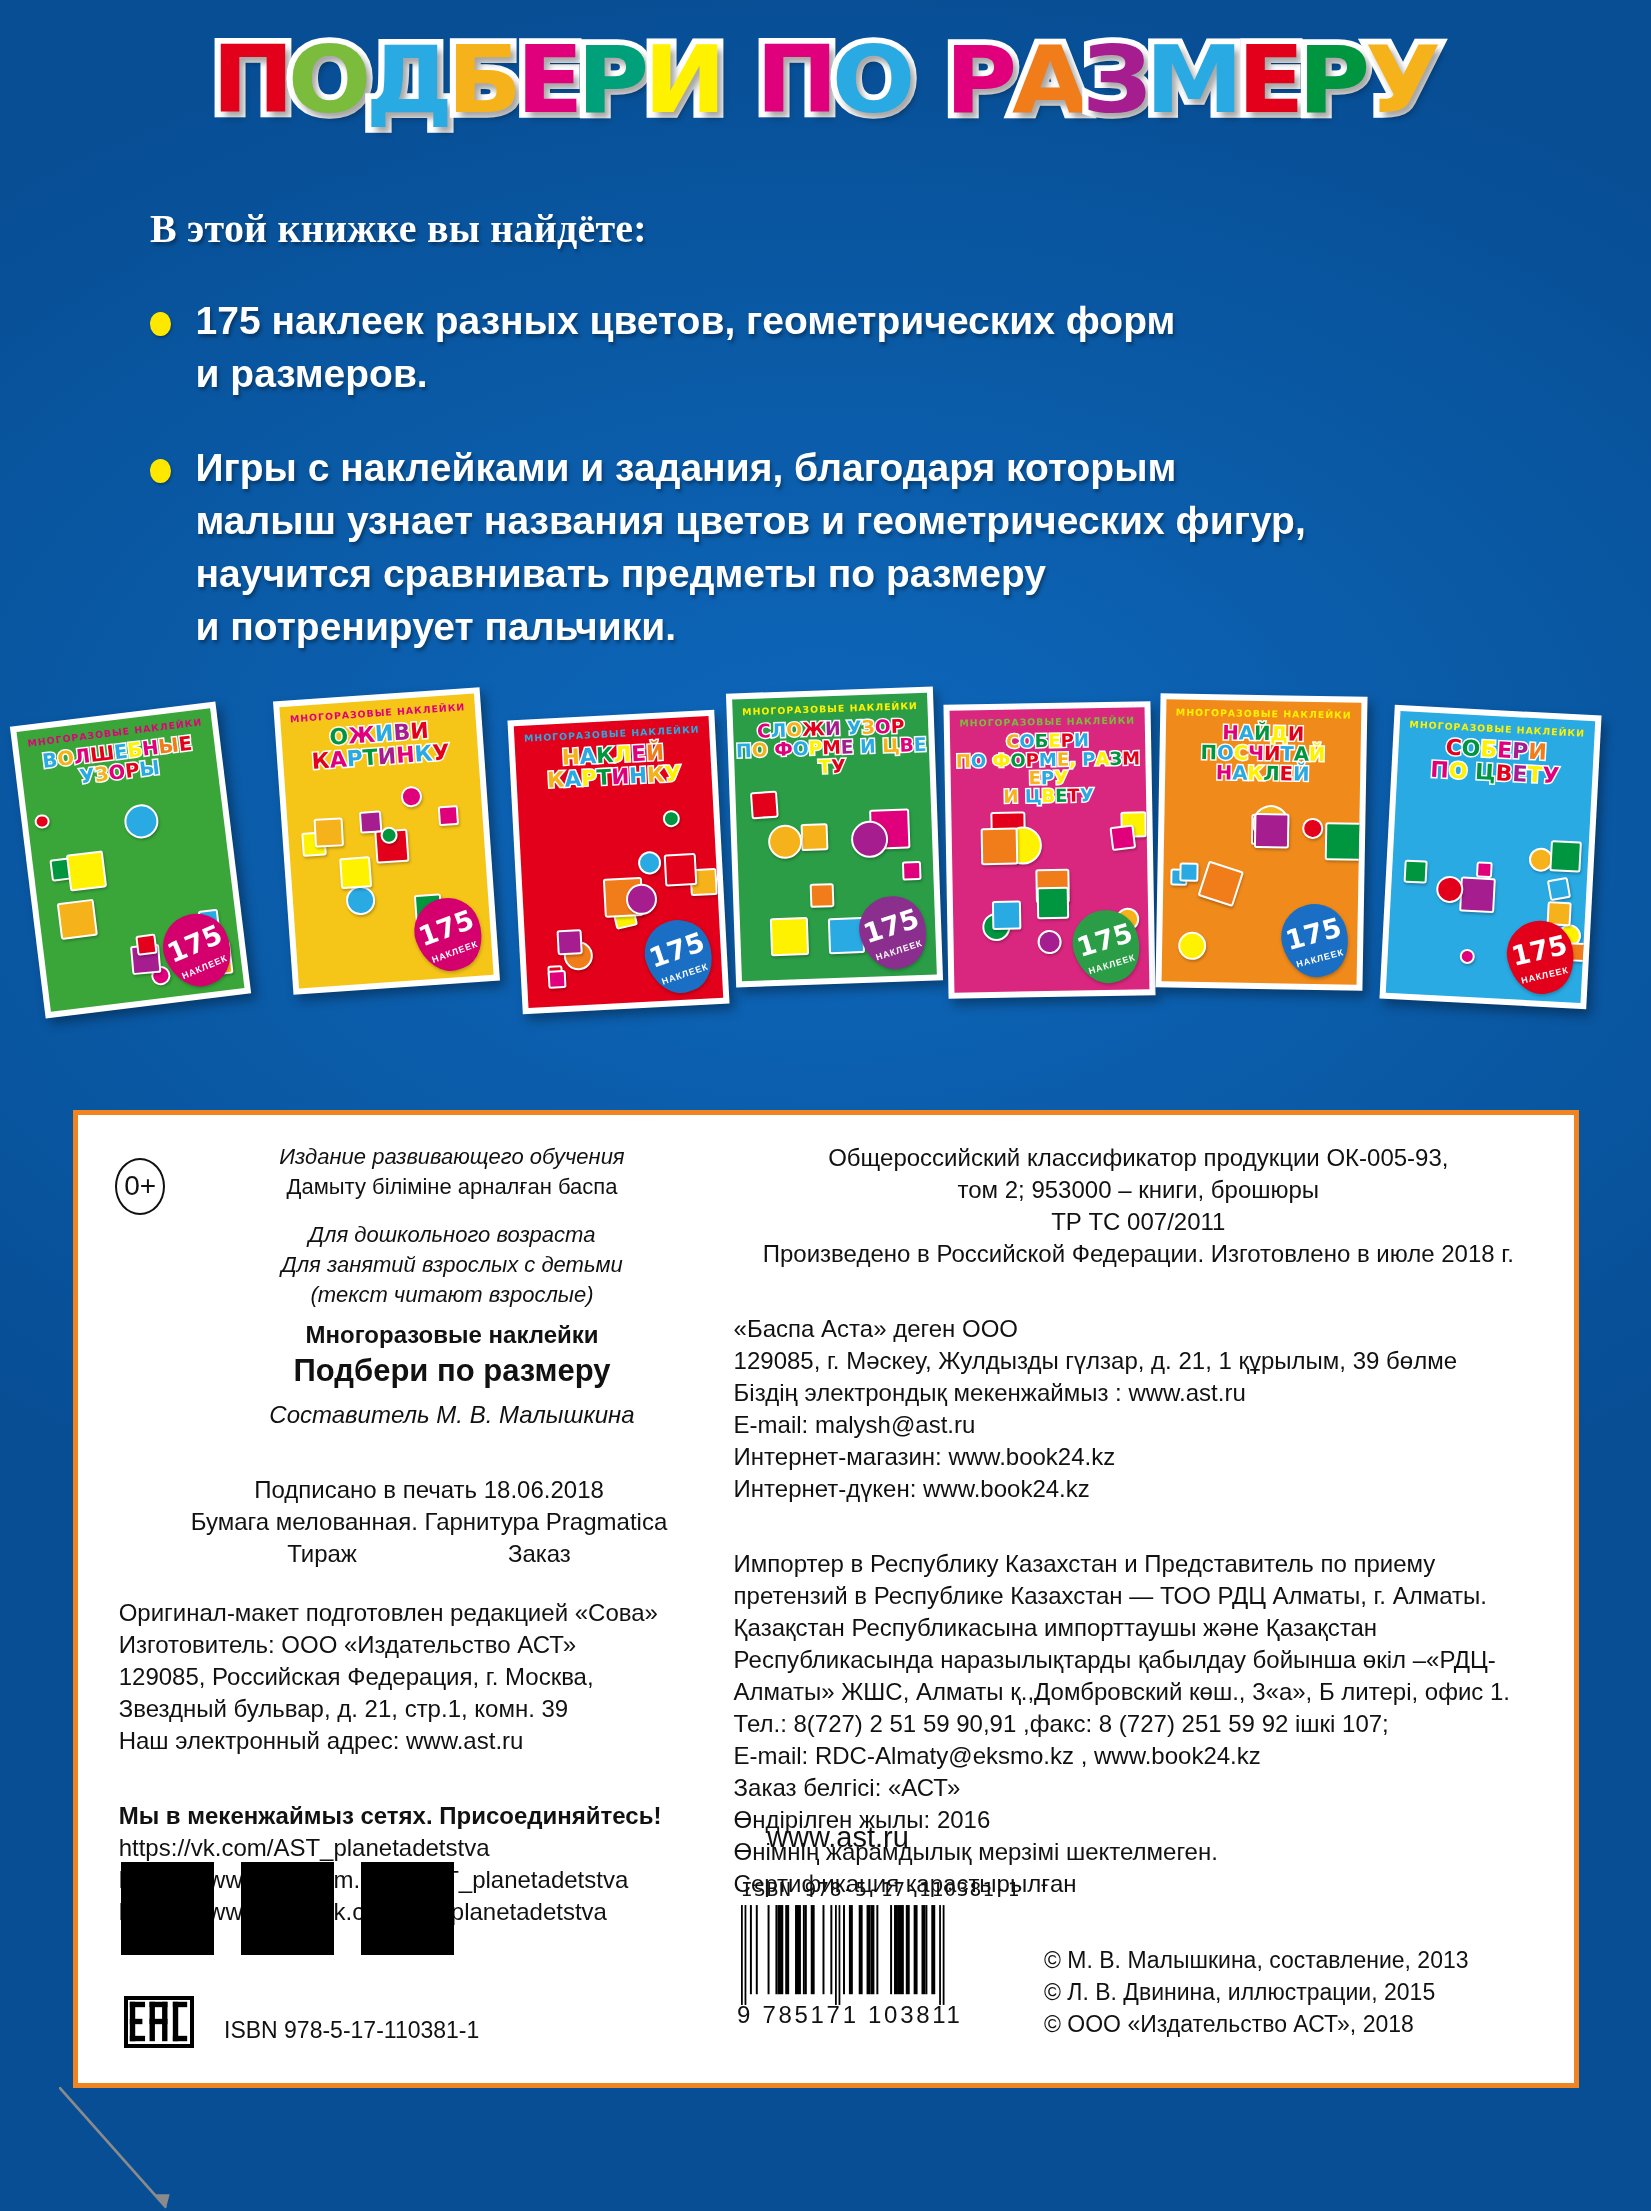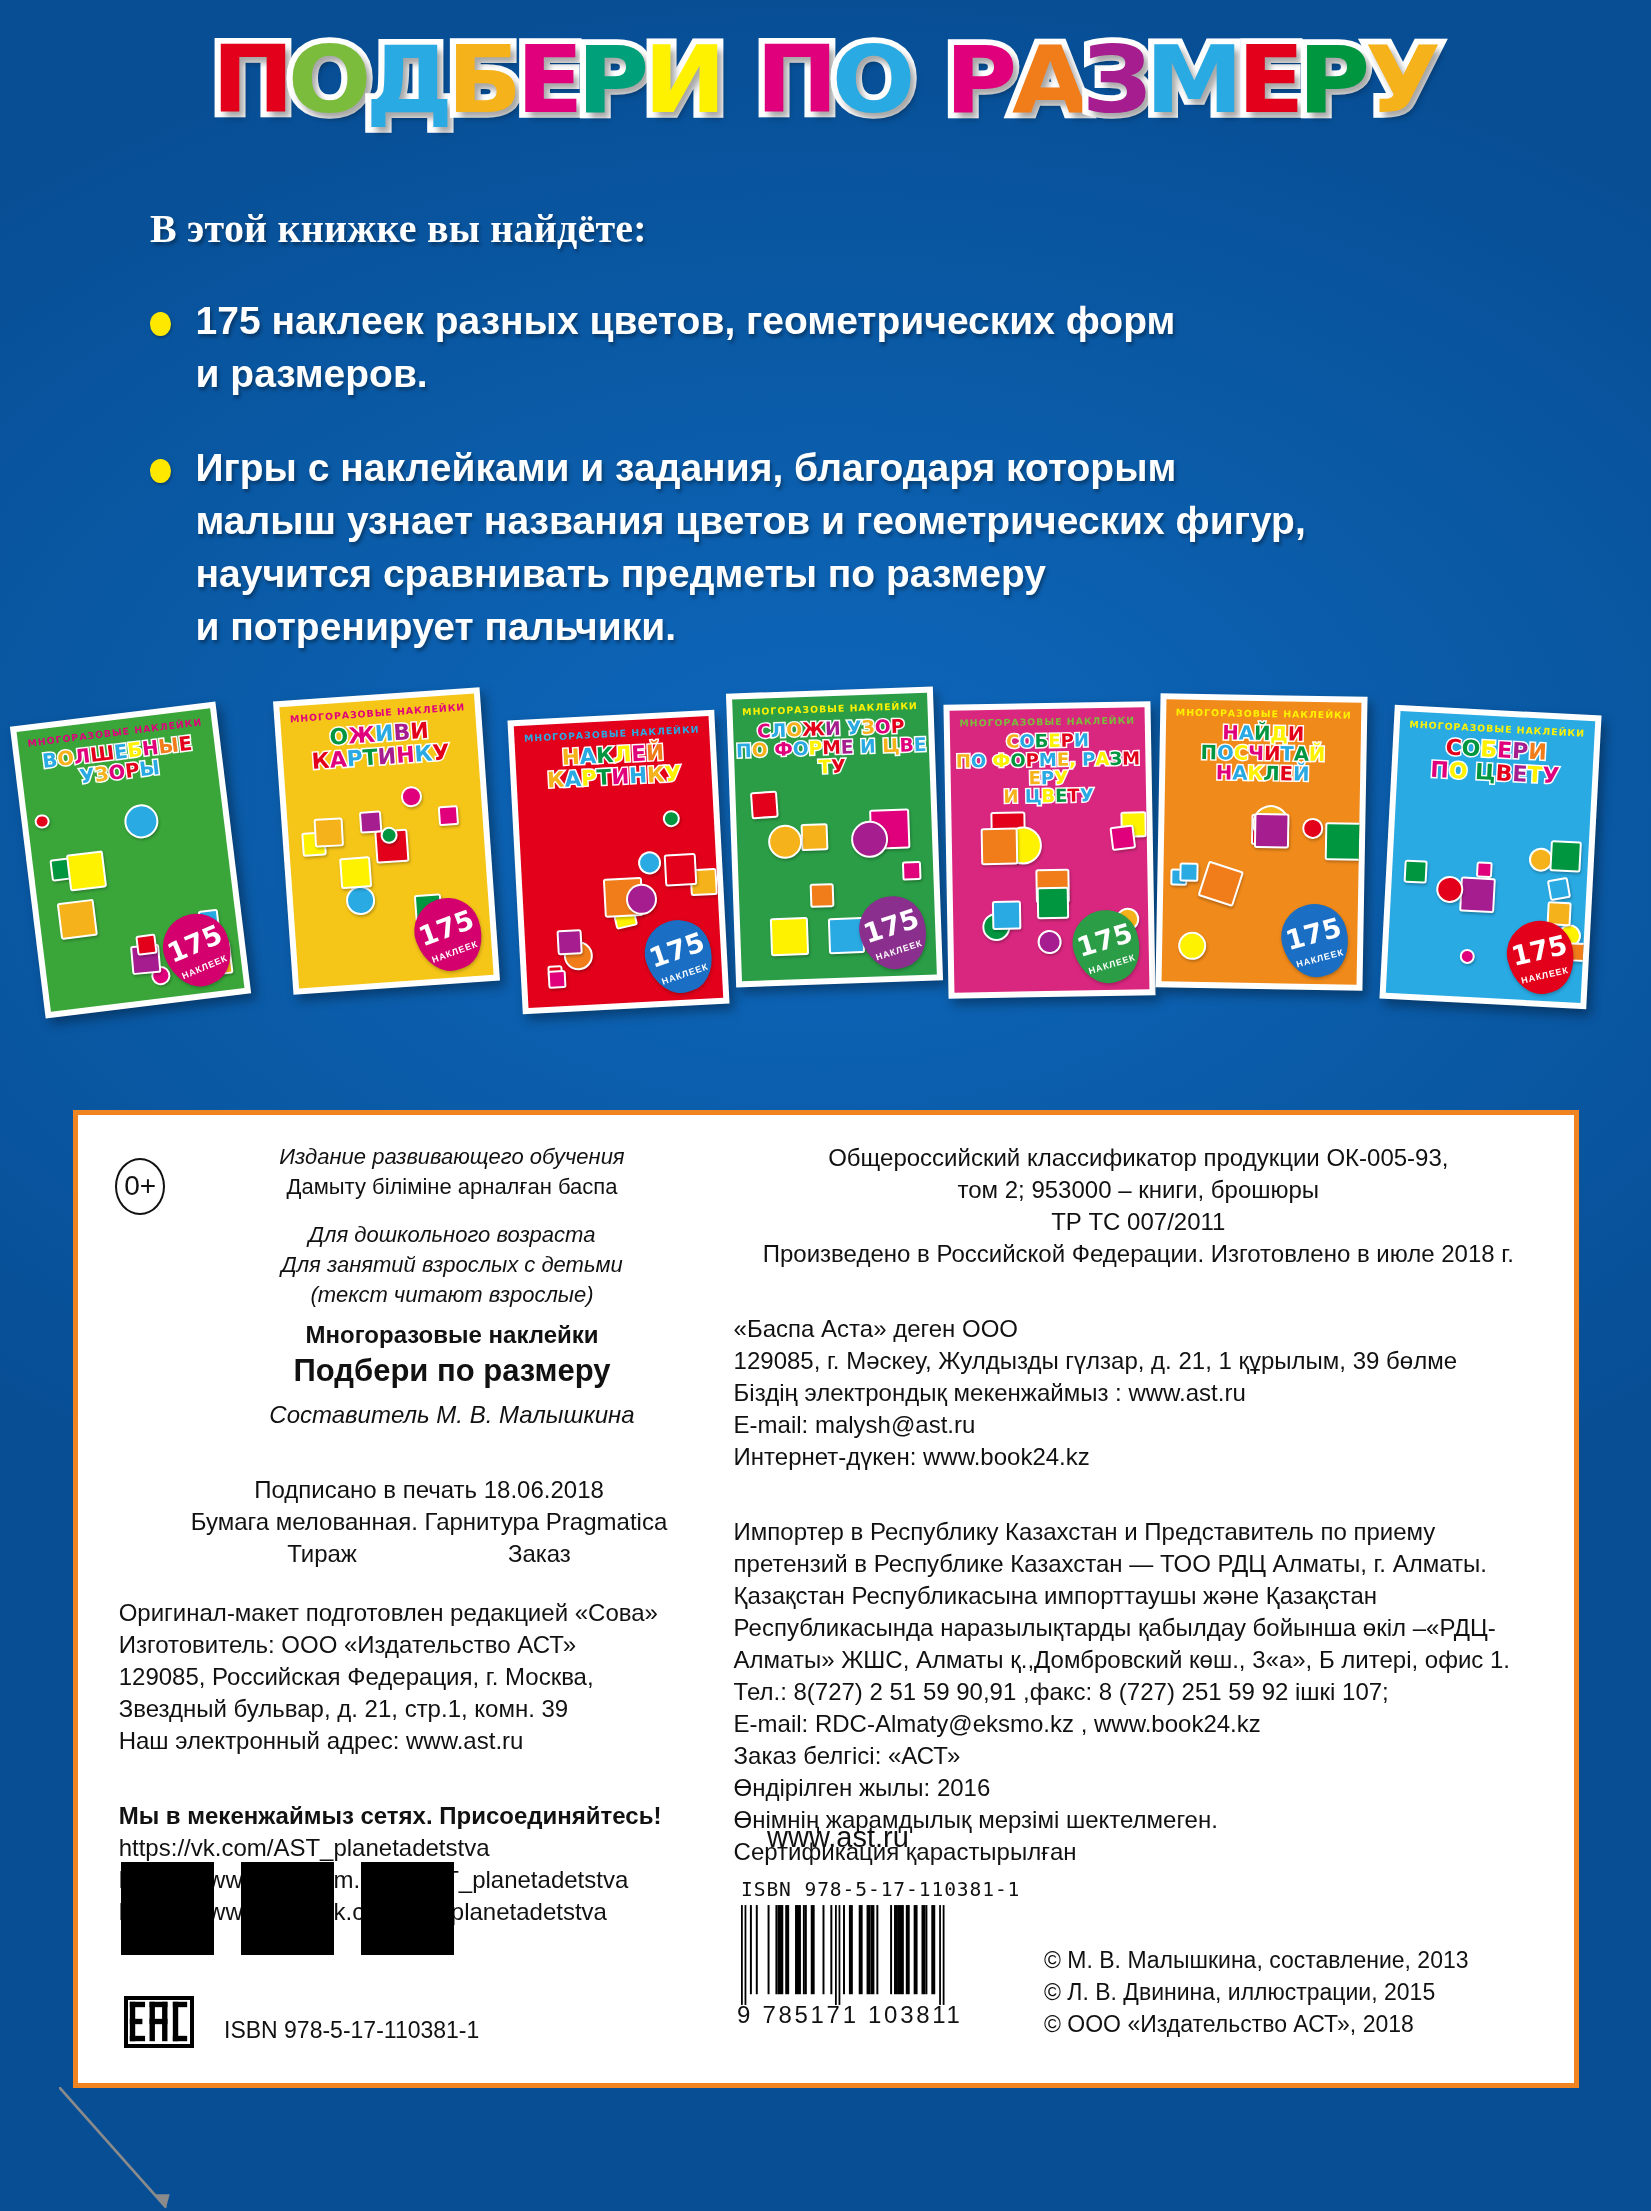--- a/index.html
+++ b/index.html
@@ -892,20 +892,21 @@
       <div class="c t19">Общероссийский классификатор продукции ОК-005-93,</div>
       <div class="c t19">том 2; 953000 – книги, брошюры</div>
       <div class="c t19">ТР ТС 007/2011</div>
       <div class="c t19">Произведено в Российской Федерации.  Изготовлено в июле 2018 г.</div>
 
       <div class="gap40"></div>
       <div class="l t19">«Баспа Аста» деген ООО</div>
       <div class="l t19">129085, г. Мәскеу, Жулдызды гүлзар, д. 21, 1 құрылым, 39 бөлме</div>
       <div class="l t19">Біздің электрондық мекенжаймыз : www.ast.ru</div>
       <div class="l t19">E-mail: malysh@ast.ru</div>
+      <div class="l t19">Интернет-магазин: www.book24.kz</div>
       <div class="l t19">Интернет-дүкен: www.book24.kz</div>
 
       <div class="gap40"></div>
       <div id="importerBlock">
           <div class="l t19">Импортер в Республику Казахстан  и Представитель по приему</div>
           <div class="l t19">претензий в Республике Казахстан — ТОО РДЦ Алматы, г. Алматы.</div>
           <div class="l t19">Қазақстан Республикасына импорттаушы және Қазақстан</div>
           <div class="l t19">Республикасында наразылықтарды қабылдау бойынша өкіл –«РДЦ-</div>
           <div class="l t19">Алматы» ЖШС, Алматы қ.,Домбровский көш., 3«а», Б литері, офис 1.</div>
           <div class="l t19">Тел.: 8(727) 2 51 59 90,91 ,факс: 8 (727) 251 59 92 ішкі 107;</div>

